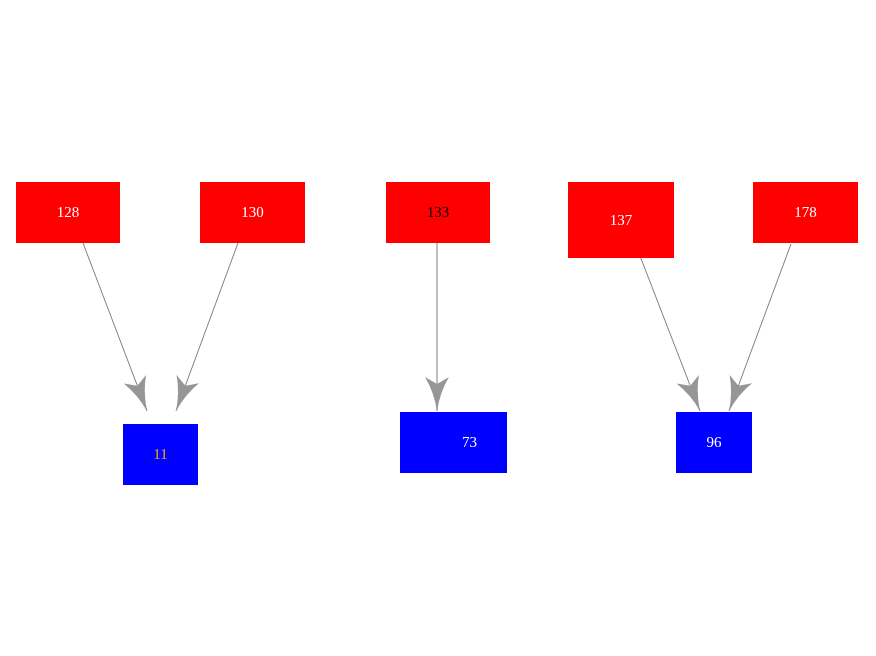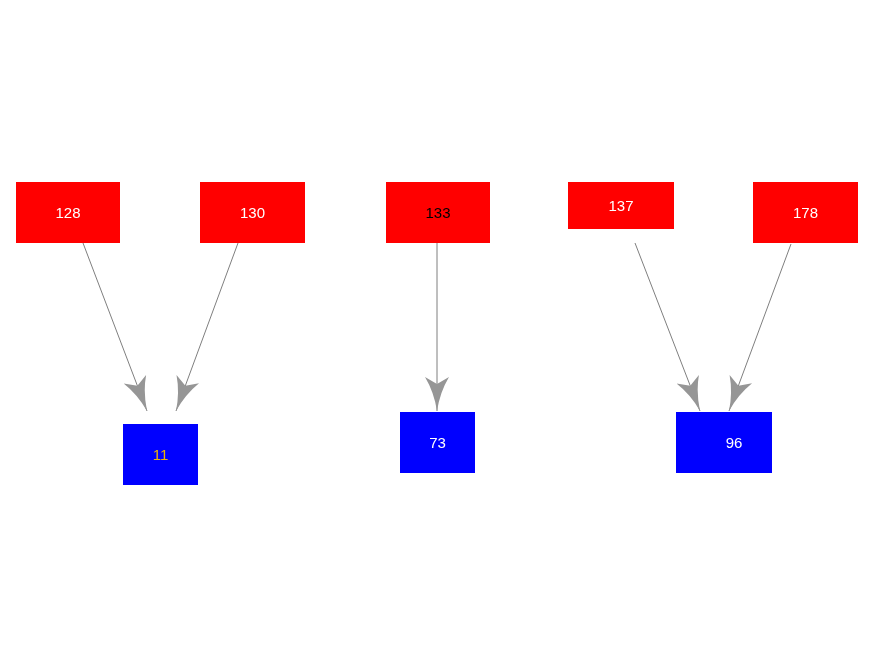--- a/index.html
+++ b/index.html
@@ -7,20 +7,21 @@
     padding: 0;
     background: #ffffff;
     font-family: "Liberation Sans", sans-serif;
   }
   #canvas {
     position: relative;
     width: 876px;
     height: 656px;
     background: #ffffff;
     overflow: hidden;
+    font-family: Liberation Serif, serif;
   }
   #edge-layer {
     position: absolute;
     left: 0;
     top: 0;
     width: 876px;
     height: 656px;
   }
   .node {
     position: absolute;
@@ -53,29 +54,29 @@
   <div id="nodes-layer">
       <div class="node" style="left: 16px; top: 182px; width: 104px; height: 61px; background: rgb(255, 0, 0); color: rgb(255, 255, 255);">
         <span>128</span>
       </div>
       <div class="node" style="left: 200px; top: 182px; width: 105px; height: 61px; background: rgb(255, 0, 0); color: rgb(255, 255, 255); text-align: center;">
         <span>130</span>
       </div>
       <div class="node" style="left: 386px; top: 182px; width: 104px; height: 61px; background: rgb(255, 0, 0); color: #000000;">
         <span>133</span>
       </div>
-      <div class="node" style="left: 568px; top: 182px; width: 106px; height: 47px; background: rgb(255, 0, 0); color: rgb(255, 255, 255);">
+      <div class="node" style="left: 568px; top: 182px; width: 106px; height: 76px; background: rgb(255, 0, 0); color: rgb(255, 255, 255);">
         <span>137</span>
       </div>
       <div class="node" style="left: 753px; top: 182px; width: 105px; height: 61px; background: rgb(255, 0, 0); color: rgb(255, 255, 255);">
         <span>178</span>
       </div>
       <div class="node" style="left: 123px; top: 424px; width: 75px; height: 61px; background: rgb(0, 0, 255); color: #eab308;">
         <span>11</span>
       </div>
-      <div class="node" style="left: 400px; top: 412px; width: 75px; height: 61px; background: rgb(0, 0, 255); color: rgb(255, 255, 255);">
+      <div class="node" style="left: 400px; top: 412px; width: 75px; height: 61px; background: rgb(0, 0, 255); color: rgb(255, 255, 255); padding-left: 32px;">
         <span>73</span>
       </div>
-      <div class="node" style="left: 676px; top: 412px; width: 76px; height: 61px; background: rgb(0, 0, 255); color: rgb(255, 255, 255); padding-left: 20px;">
+      <div class="node" style="left: 676px; top: 412px; width: 76px; height: 61px; background: rgb(0, 0, 255); color: rgb(255, 255, 255);">
         <span>96</span>
       </div>
     </div>
 </div>
 
 </body></html>

